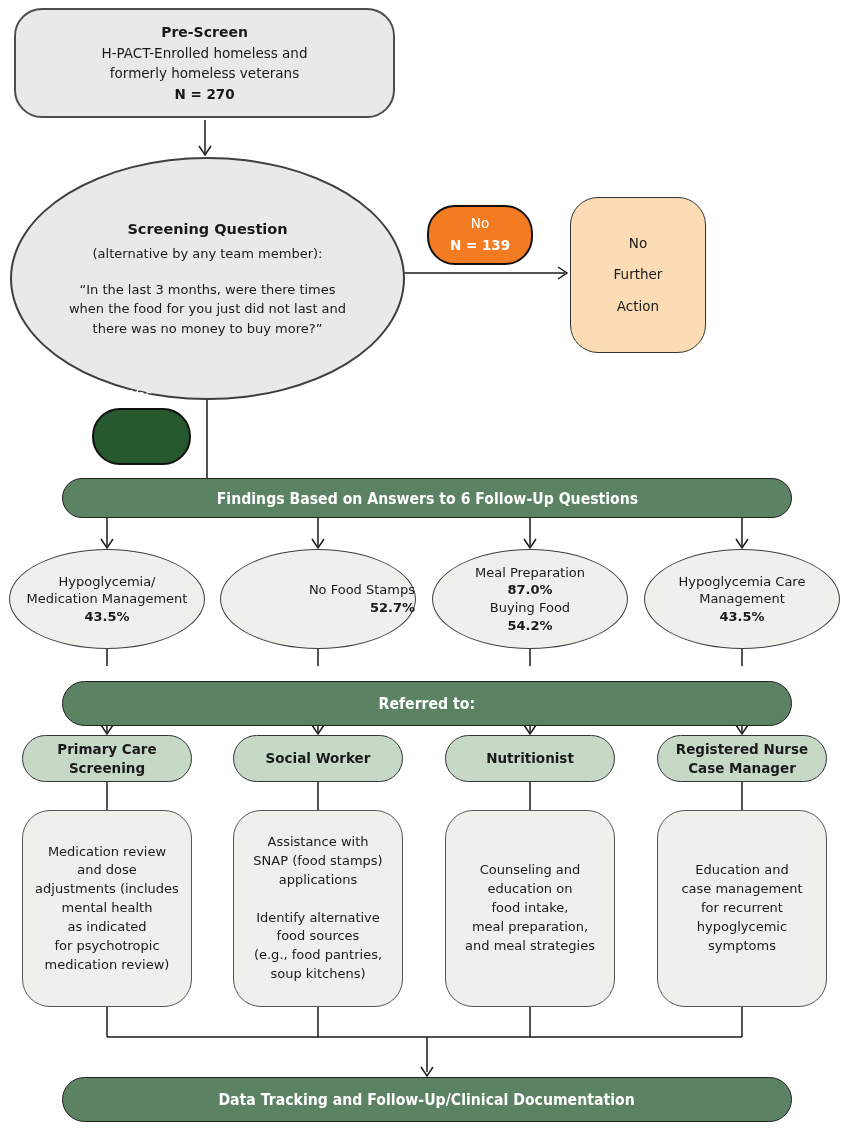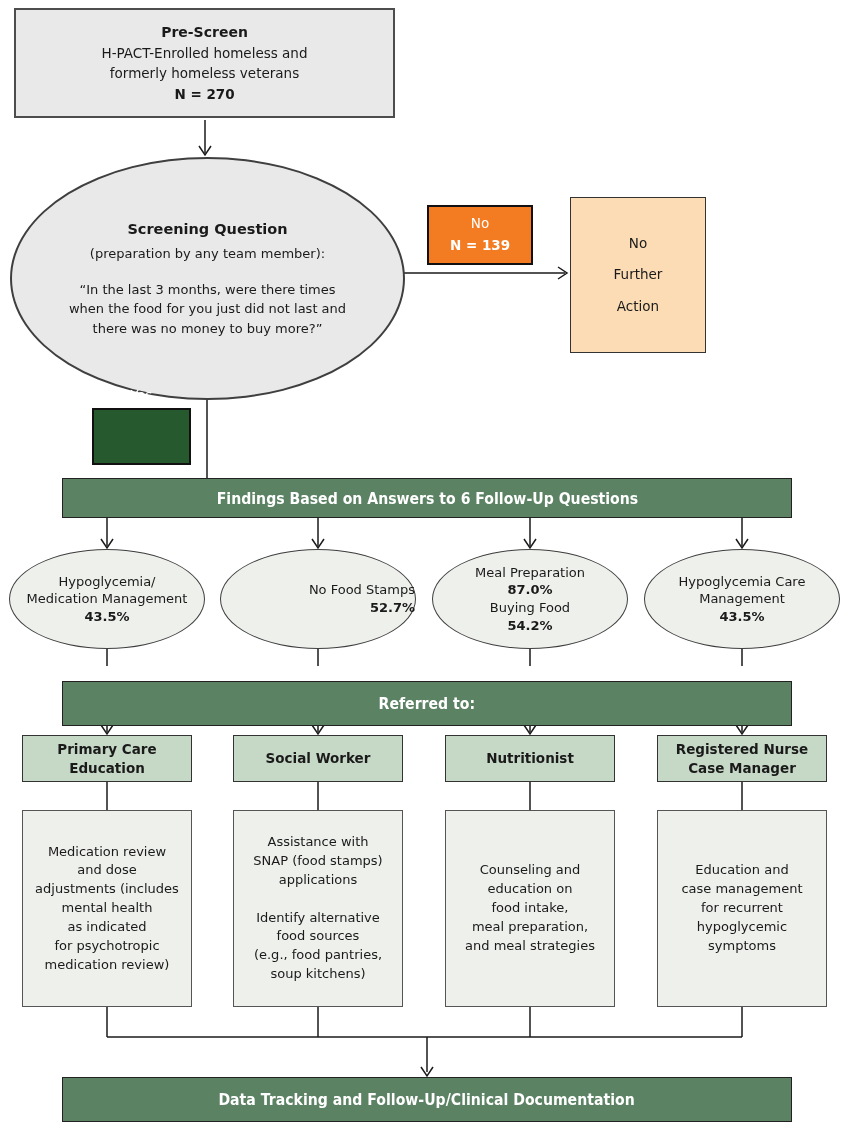--- a/index.html
+++ b/index.html
@@ -15,21 +15,21 @@
     --white:#ffffff;
   }
   html,body{margin:0;padding:0;background:#ffffff;}
   #flowchart{
     position:relative;width:850px;height:1130px;background:#ffffff;
     font-family:"DejaVu Sans","Liberation Sans",sans-serif;color:var(--text-dark);
     overflow:hidden;
   }
   #connectors{position:absolute;left:0;top:0;z-index:0;}
   .node{position:absolute;z-index:1;display:flex;flex-direction:column;
-    align-items:center;justify-content:center;text-align:center;box-sizing:border-box;}
+    align-items:center;justify-content:center;text-align:center;box-sizing:border-box;border-radius:28px;}
   .pre{left:14px;top:8px;width:381px;height:110px;background:var(--gray-fill);
     border:2px solid #4d4d4d;font-size:13.5px;line-height:1.5;}
   .pre .t{font-weight:bold;font-size:14px;}
   .pre .n{font-weight:bold;}
   .ellipse-big{left:10px;top:157px;width:395px;height:243px;background:var(--gray-fill);
     border:2px solid var(--border-dark);border-radius:50%;font-size:13px;line-height:1.5;}
   .ellipse-big .t{font-weight:bold;font-size:14.5px;margin-bottom:4px;}
   .ellipse-big .q{margin-top:16px;}
   .nobox{left:427px;top:205px;width:106px;height:60px;background:var(--orange);
     border:2px solid #111;color:var(--white);font-size:13.5px;line-height:1.6;}
@@ -117,21 +117,21 @@
 
   <div class="node pre">
     <div class="t">Pre-Screen</div>
     <div class="pre-line">H-PACT-Enrolled homeless and
 formerly homeless veterans</div>
     <div class="n">N = 270</div>
   </div>
 
   <div class="node ellipse-big">
     <div class="t">Screening Question</div>
-    <div>(preparation by any team member):</div>
+    <div>(alternative by any team member):</div>
     <div class="q pre-line">“In the last 3 months, were there times
 when the food for you just did not last and
 there was no money to buy more?”</div>
   </div>
 
   <div class="node nobox">
     <div>No</div>
     <div class="n">N = 139</div>
   </div>
 
@@ -169,21 +169,21 @@
     <div>Hypoglycemia Care</div>
     <div>Management</div>
     <div class="pct">43.5%</div>
   </div>
 
   <div class="node banner referred">
     <div class="bt">Referred to:</div>
   </div>
 
   <div class="node hdr c1">Primary Care
-Education</div>
+Screening</div>
   <div class="node hdr c2">Social Worker</div>
   <div class="node hdr c3">Nutritionist</div>
   <div class="node hdr c4">Registered Nurse
 Case Manager</div>
 
   <div class="node desc c1">Medication review
 and dose
 adjustments (includes
 mental health
 as indicated

